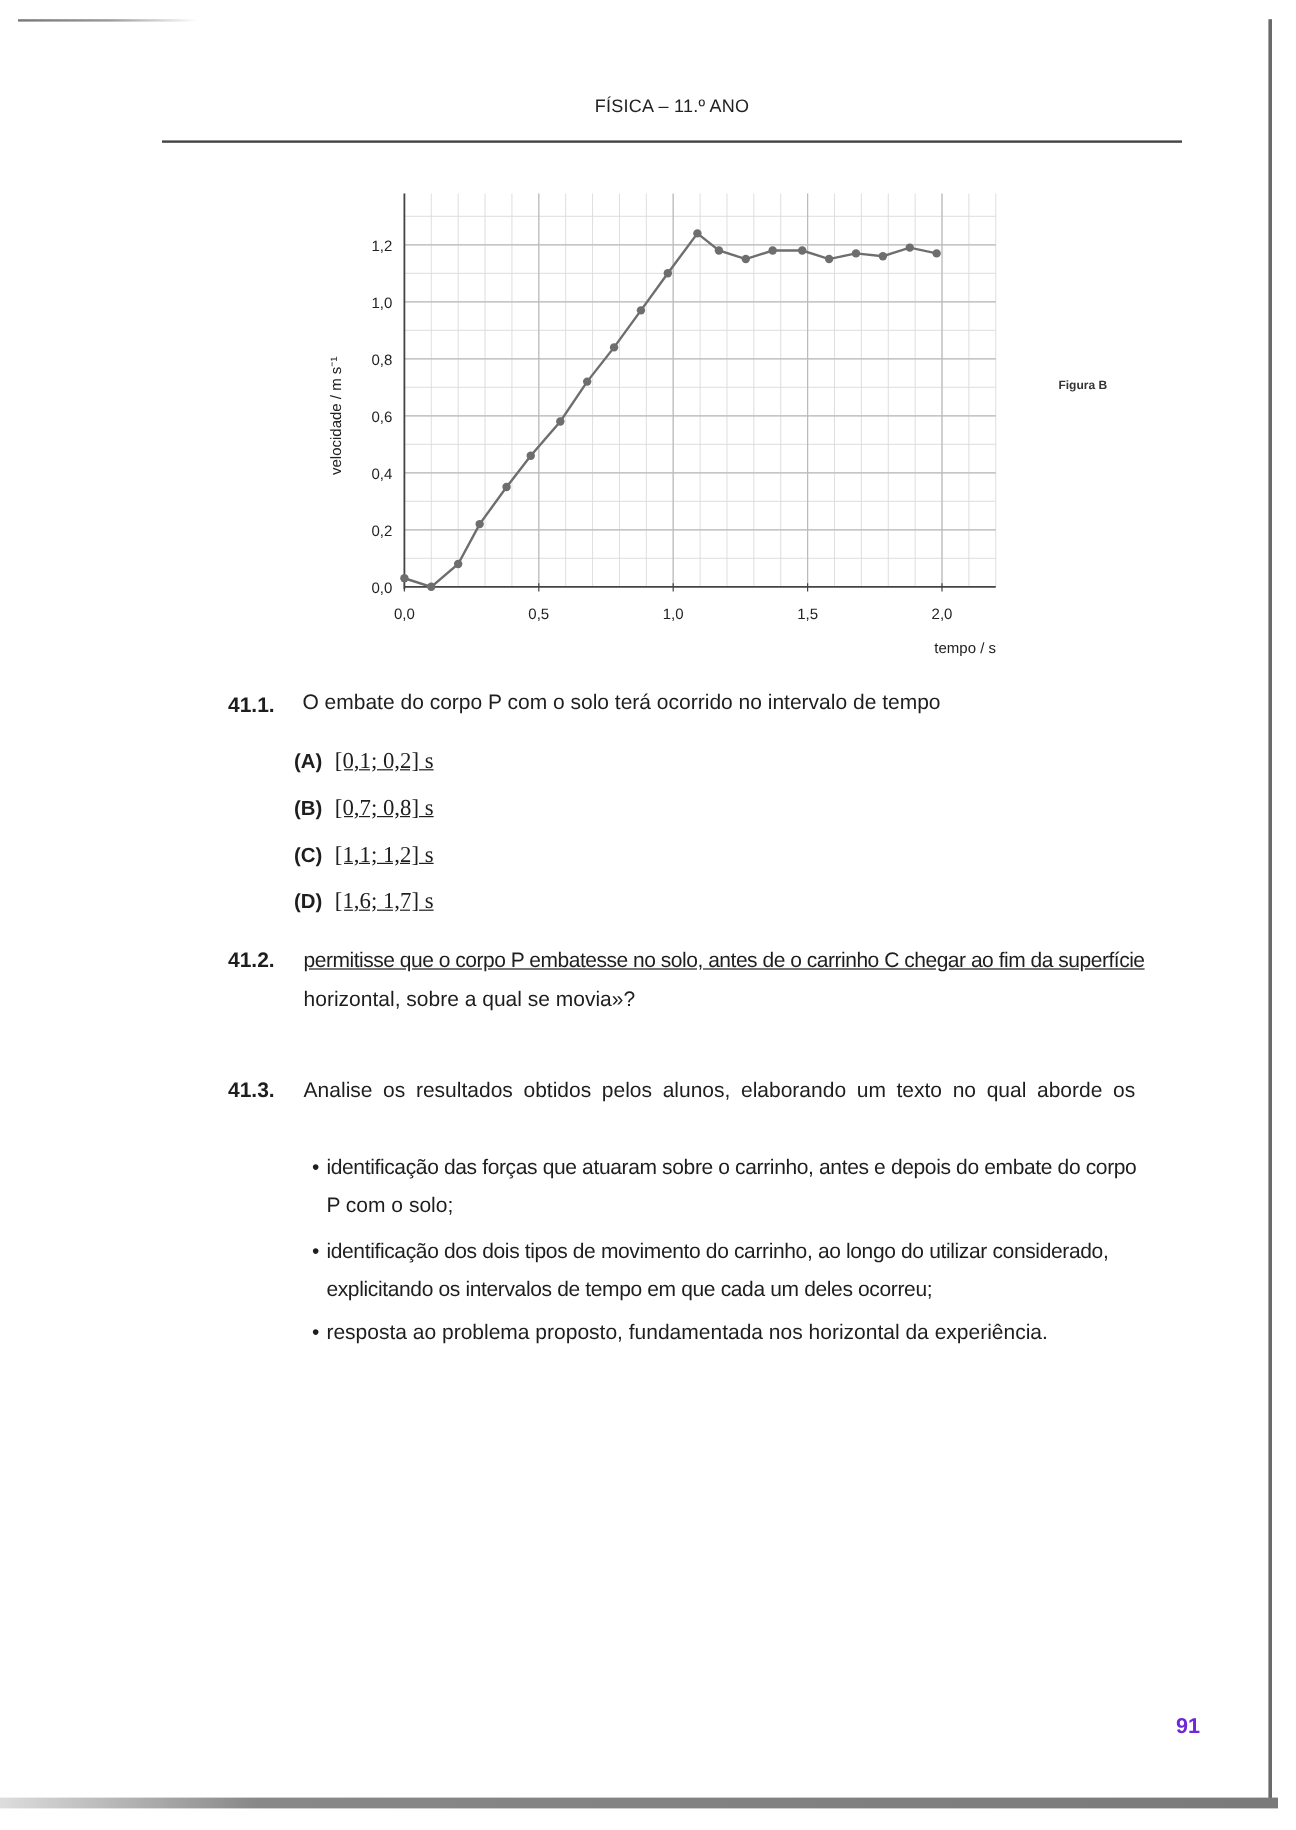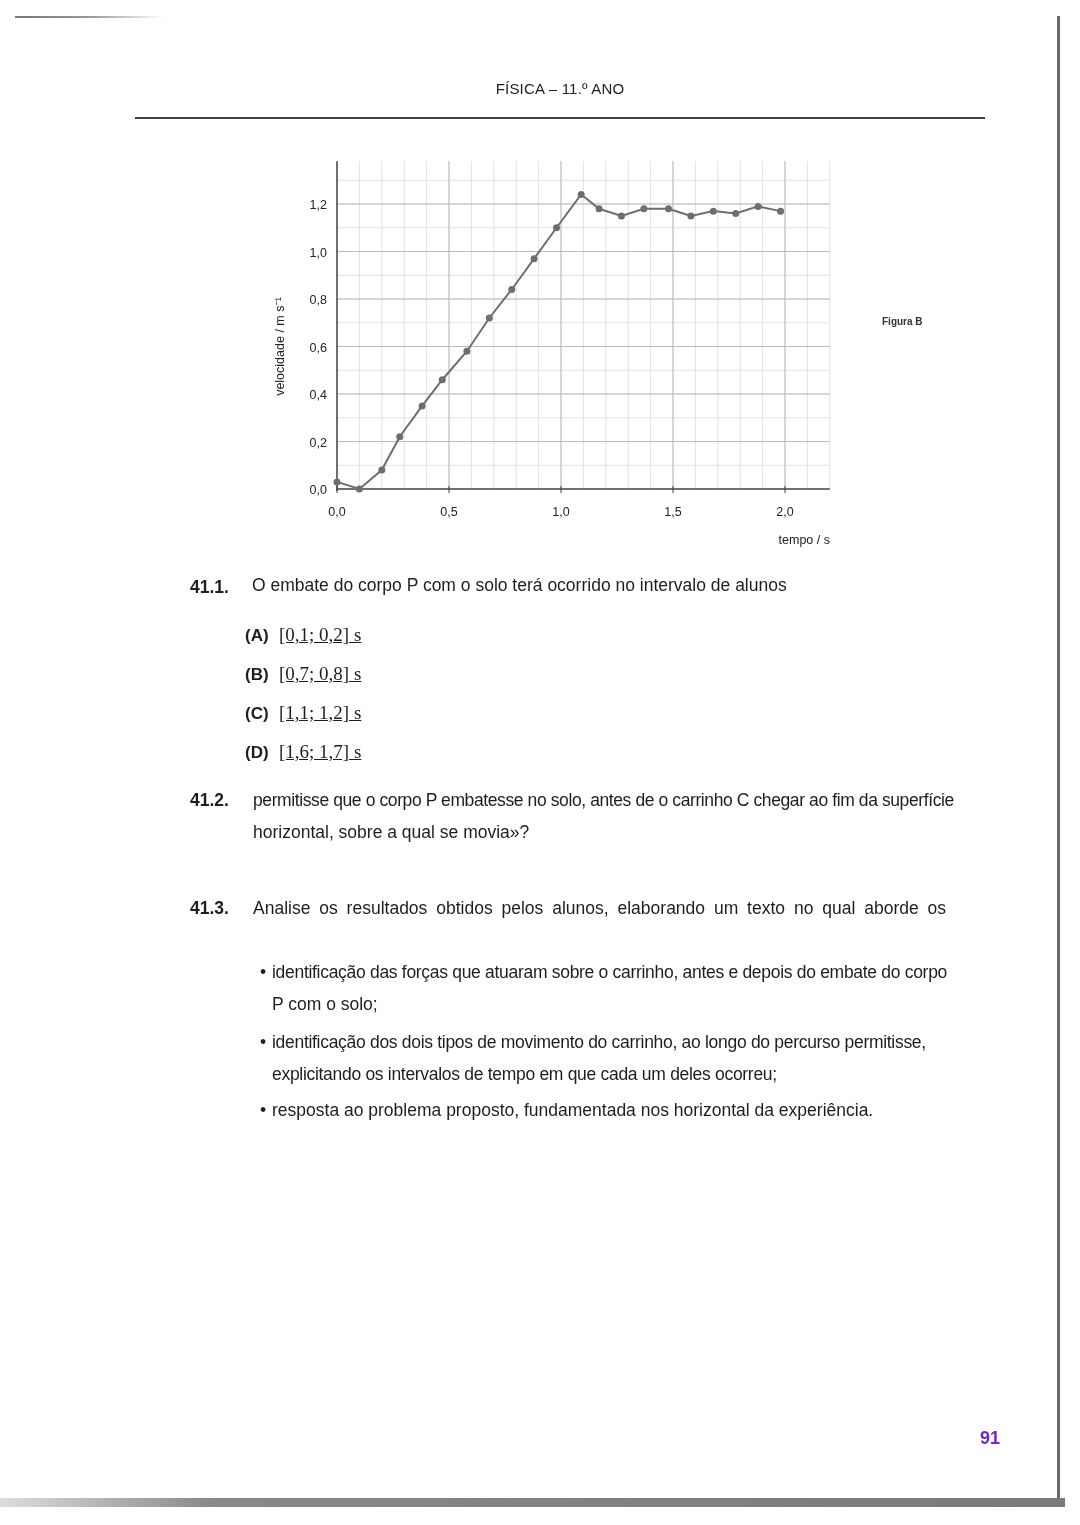--- a/index.html
+++ b/index.html
@@ -131,58 +131,58 @@
       <circle cx="453.32" cy="61.125" r="3.5" fill="#6e6e6e"></circle>
       <circle cx="475.72" cy="63.5" r="3.5" fill="#6e6e6e"></circle>
       <circle cx="498.12" cy="56.375" r="3.5" fill="#6e6e6e"></circle>
       <circle cx="520.52" cy="61.125" r="3.5" fill="#6e6e6e"></circle>
     </svg>
 </div>
 <div class="figure-label">Figura B</div>
 
 <div class="q" style="left:190px; top:571px;">
   <span class="q-num" style="left:0; top:0;">41.1.</span>
-  <span style="position:absolute; left:62px; top:-2px; white-space:nowrap;">O embate do corpo P com o solo terá ocorrido no intervalo de alunos</span>
+  <span style="position:absolute; left:62px; top:-2px; white-space:nowrap;">O embate do corpo P com o solo terá ocorrido no intervalo de tempo</span>
 </div>
 <div class="opt" style="left:245px; top:624px;">
   <span class="opt-letter">(A)</span><span class="opt-val">[0,1; 0,2] s</span>
 </div>
 <div class="opt" style="left:245px; top:663px;">
   <span class="opt-letter">(B)</span><span class="opt-val">[0,7; 0,8] s</span>
 </div>
 <div class="opt" style="left:245px; top:702px;">
   <span class="opt-letter">(C)</span><span class="opt-val">[1,1; 1,2] s</span>
 </div>
 <div class="opt" style="left:245px; top:741px;">
   <span class="opt-letter">(D)</span><span class="opt-val">[1,6; 1,7] s</span>
 </div>
 
 <div class="q" style="left:190px; top:784px; width:820px;">
   <span class="q-num" style="left:0; top:0;">41.2.</span>
   <div style="position:absolute; left:63px; top:0; white-space:nowrap;">
-    <div style="letter-spacing:-0.4px;">permitisse que o corpo P embatesse no solo, antes de o carrinho C chegar ao fim da superfície</div>
+    <div style="letter-spacing:-0.4px;text-decoration:underline;">permitisse que o corpo P embatesse no solo, antes de o carrinho C chegar ao fim da superfície</div>
     <div>horizontal, sobre a qual se movia»?</div>
   </div>
 </div>
 
 <div class="q" style="left:190px; top:892px; width:820px;">
   <span class="q-num" style="left:0; top:0;">41.3.</span>
   <div style="position:absolute; left:63px; top:0; white-space:nowrap;">
     <div style="word-spacing:4px;">Analise os resultados obtidos pelos alunos, elaborando um texto no qual aborde os</div>
   </div>
 </div>
 
 <div class="bullet" style="left:272px; top:956px; white-space:nowrap;">
   <span class="bullet-dot">•</span>
   <div style="letter-spacing:-0.3px;">identificação das forças que atuaram sobre o carrinho, antes e depois do embate do corpo</div>
   <div>P com o solo;</div>
 </div>
 <div class="bullet" style="left:272px; top:1026px; white-space:nowrap;">
   <span class="bullet-dot">•</span>
-  <div style="letter-spacing:-0.3px;">identificação dos dois tipos de movimento do carrinho, ao longo do percurso permitisse,</div>
+  <div style="letter-spacing:-0.3px;">identificação dos dois tipos de movimento do carrinho, ao longo do utilizar considerado,</div>
   <div style="letter-spacing:-0.3px;">explicitando os intervalos de tempo em que cada um deles ocorreu;</div>
 </div>
 <div class="bullet" style="left:272px; top:1094px; white-space:nowrap;">
   <span class="bullet-dot">•</span>
   <div>resposta ao problema proposto, fundamentada nos horizontal da experiência.</div>
 </div>
 
 <div class="page-number">91</div>
 
 </body></html>

